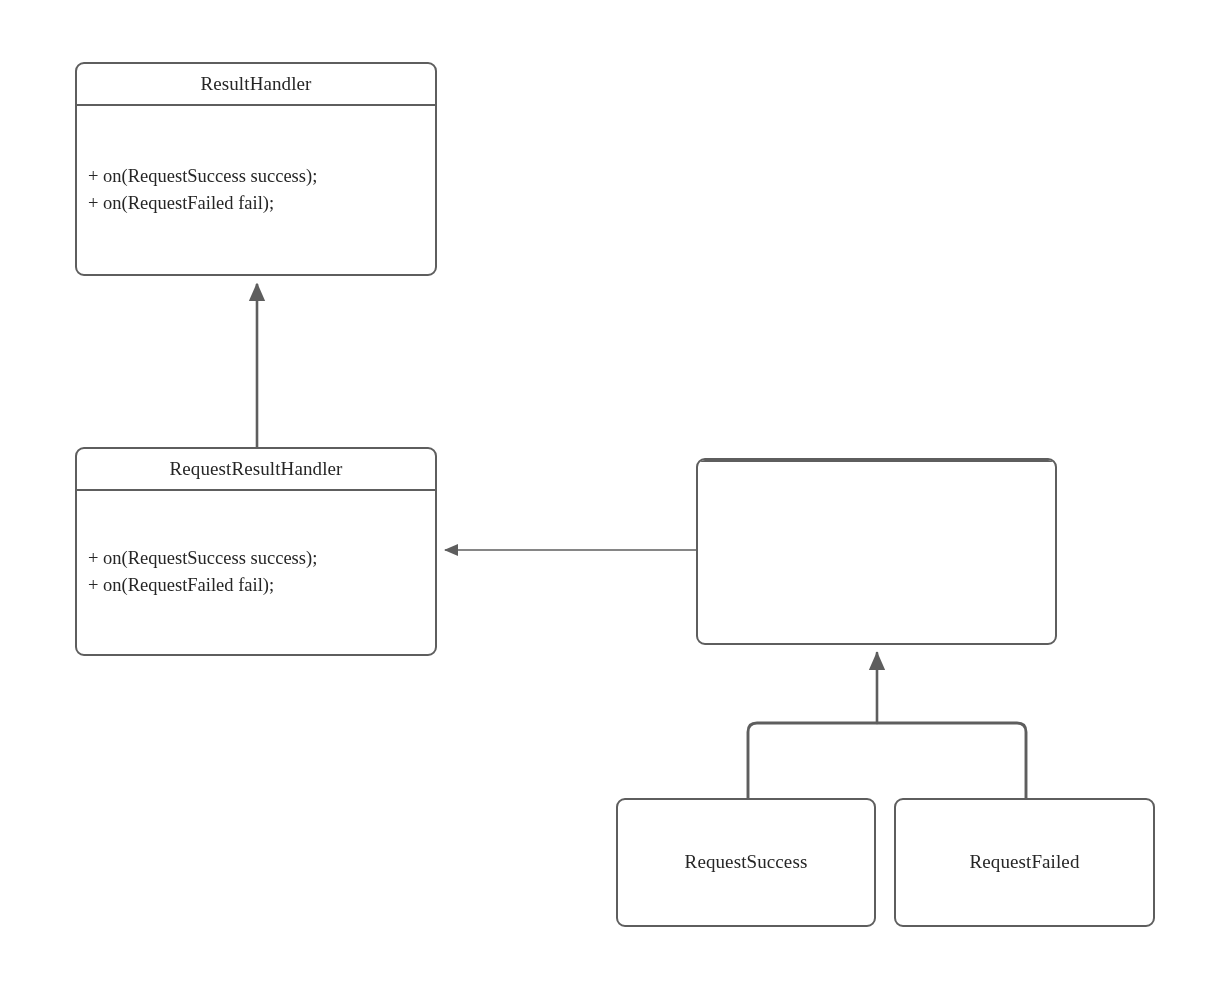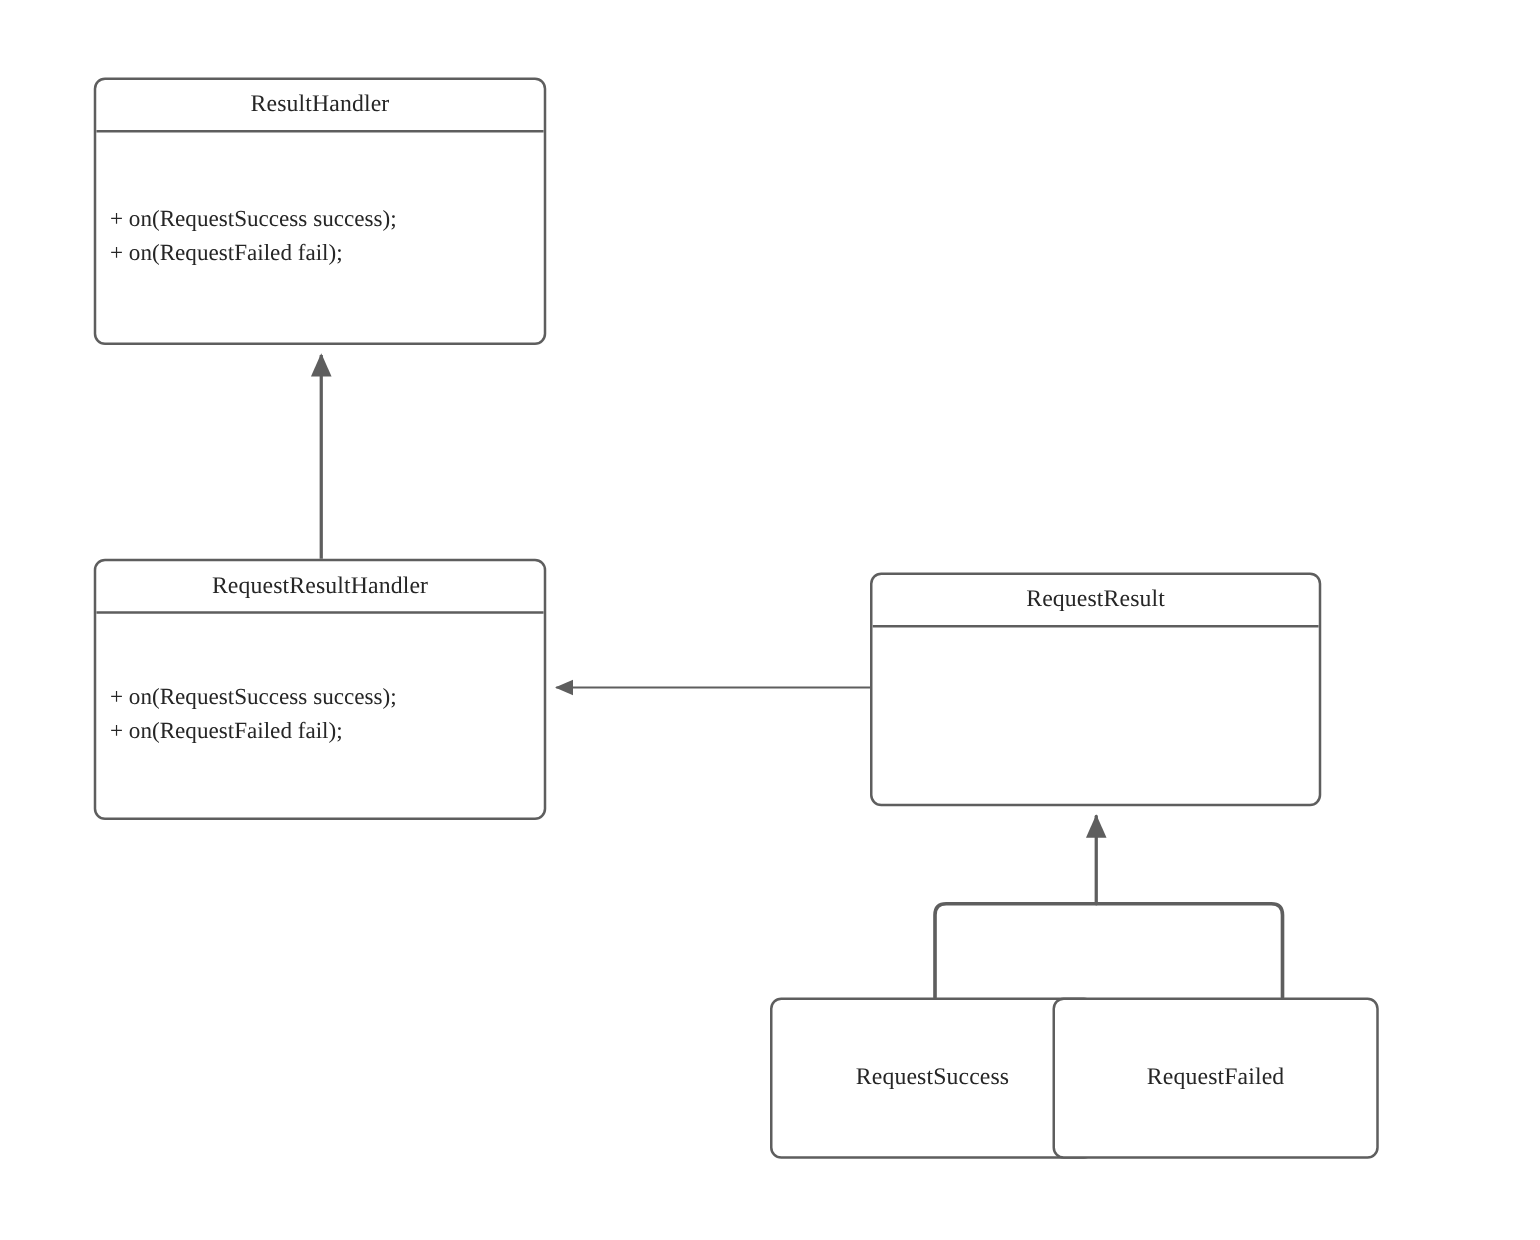--- a/index.html
+++ b/index.html
@@ -81,21 +81,21 @@
     align-items: center;
     justify-content: center;
     padding: 1px 8px;
   }
 
   
   #class-result-handler        { left: 75px;  top: 62px;  width: 362px; height: 214px; }
   #class-request-result-handler{ left: 75px;  top: 447px; width: 362px; height: 209px; }
   #class-request-result        { left: 696px; top: 458px; width: 361px; height: 187px; }
   #class-request-success       { left: 616px; top: 798px; width: 260px; height: 129px; }
-  #class-request-failed        { left: 842px; top: 798px; width: 261px; height: 129px; }
+  #class-request-failed        { left: 894px; top: 798px; width: 261px; height: 129px; }
 </style>
 </head>
 <body>
 
 <div id="canvas">
 
   <svg class="edges" viewBox="0 0 1232 992" width="1232" height="992" xmlns="http://www.w3.org/2000/svg">
     <defs>
       <marker id="arrow-filled" viewBox="0 0 10 10" refX="9.2" refY="5" markerWidth="7.2" markerHeight="7.2" orient="auto-start-reverse" markerUnits="strokeWidth">
         <path d="M 0 0.6 L 10 5 L 0 9.4 z" fill="#5e5e5e"></path>
@@ -136,21 +136,20 @@
   <div class="uml-class" id="class-request-result-handler">
     <div class="uml-title">RequestResultHandler</div>
     <div class="uml-divider"></div>
     <div class="uml-members">
       <div class="uml-member">+ on(RequestSuccess success);</div>
       <div class="uml-member">+ on(RequestFailed fail);</div>
     </div>
   </div>
 
   <div class="uml-class" id="class-request-result">
-    <div class="uml-title">RequestResult</div>
     <div class="uml-divider"></div>
   </div>
 
   <div class="uml-class no-members" id="class-request-success">
     <div class="uml-title">RequestSuccess</div>
   </div>
 
   <div class="uml-class no-members" id="class-request-failed">
     <div class="uml-title">RequestFailed</div>
   </div>

